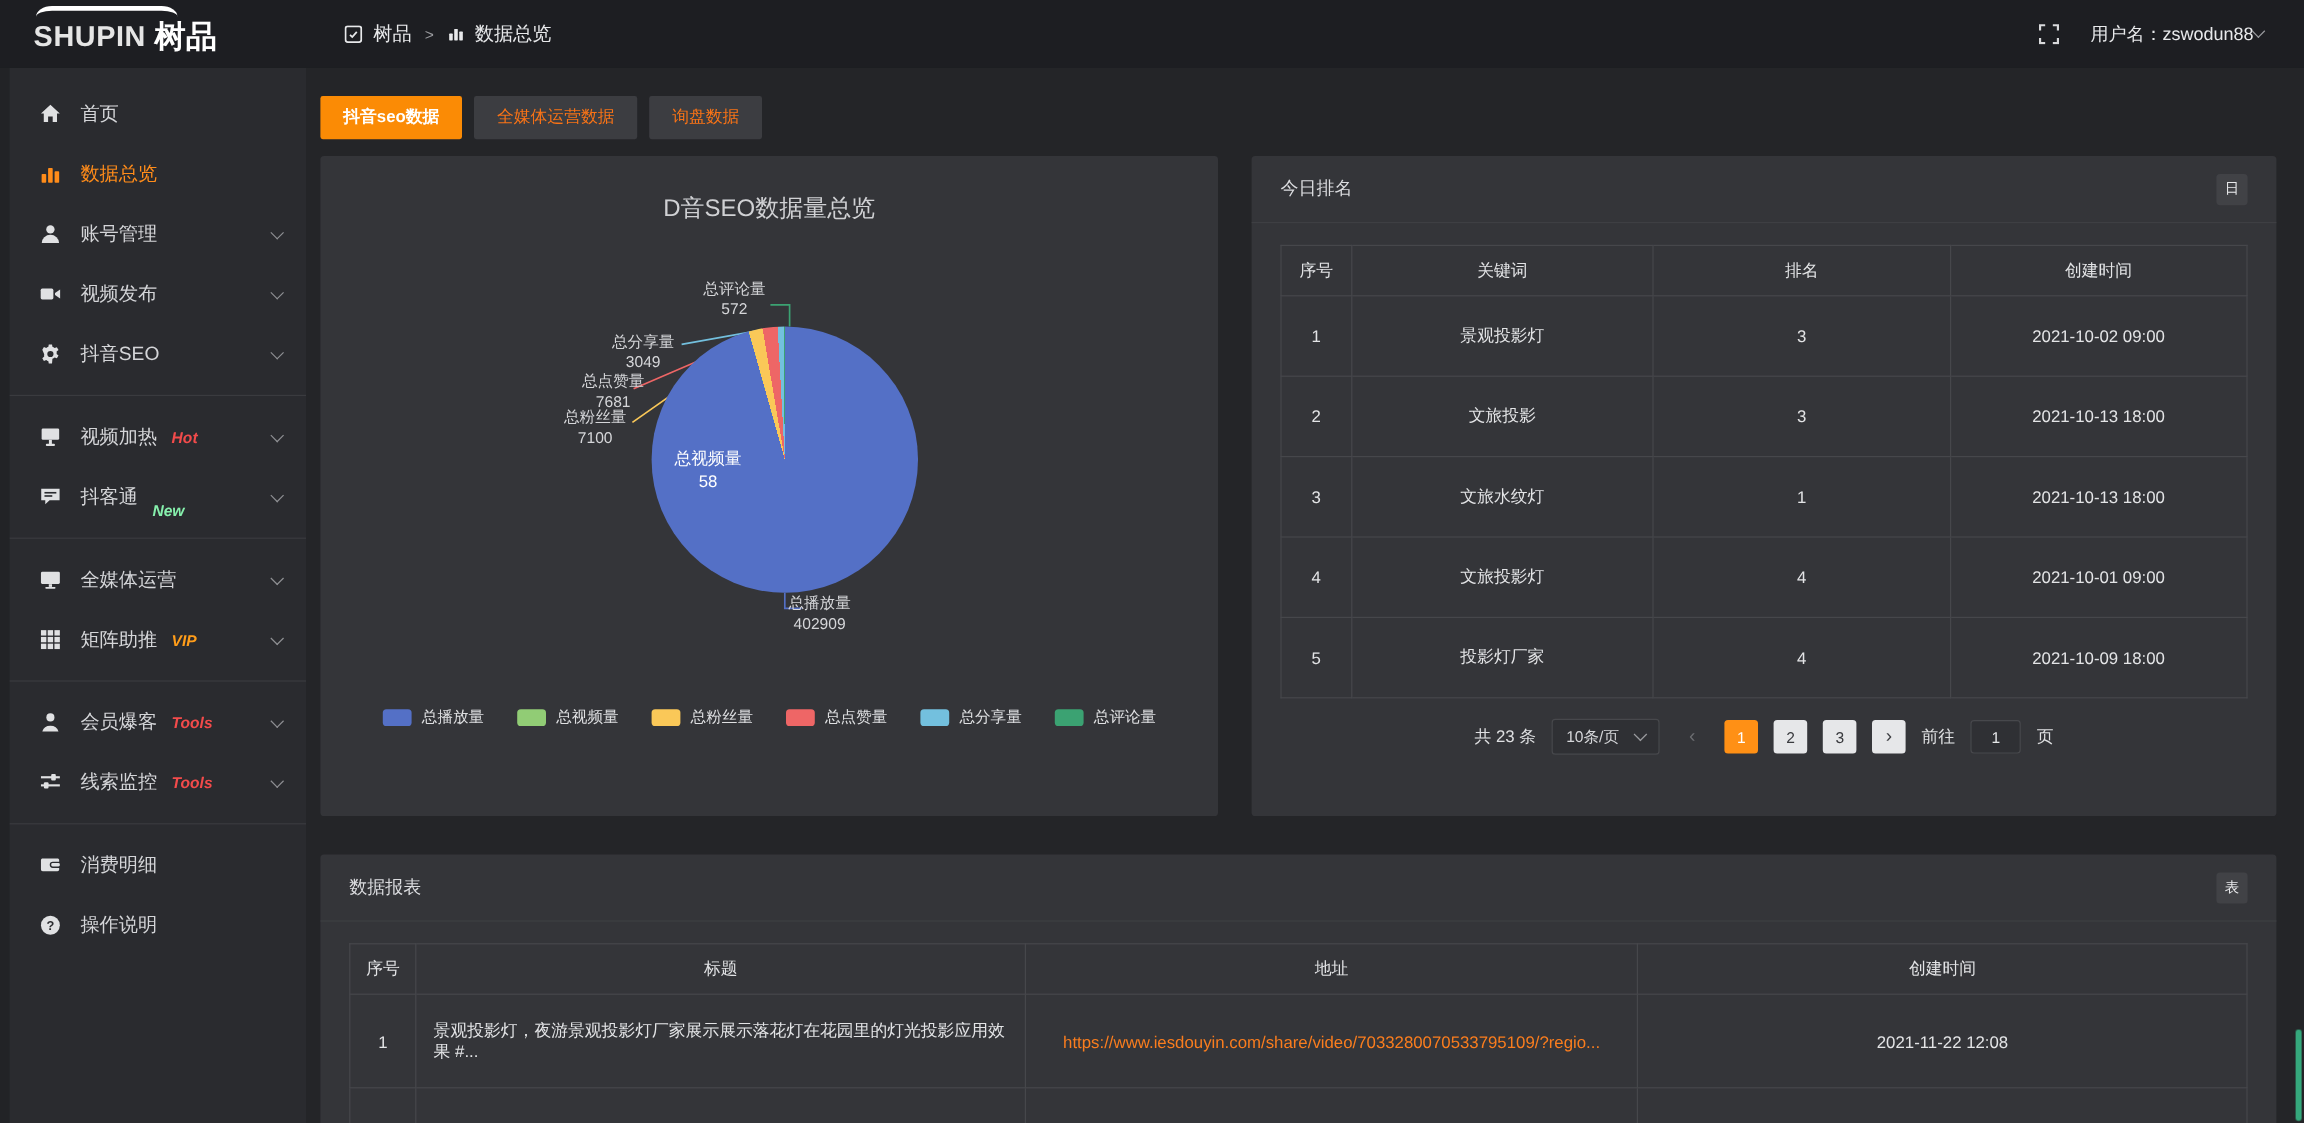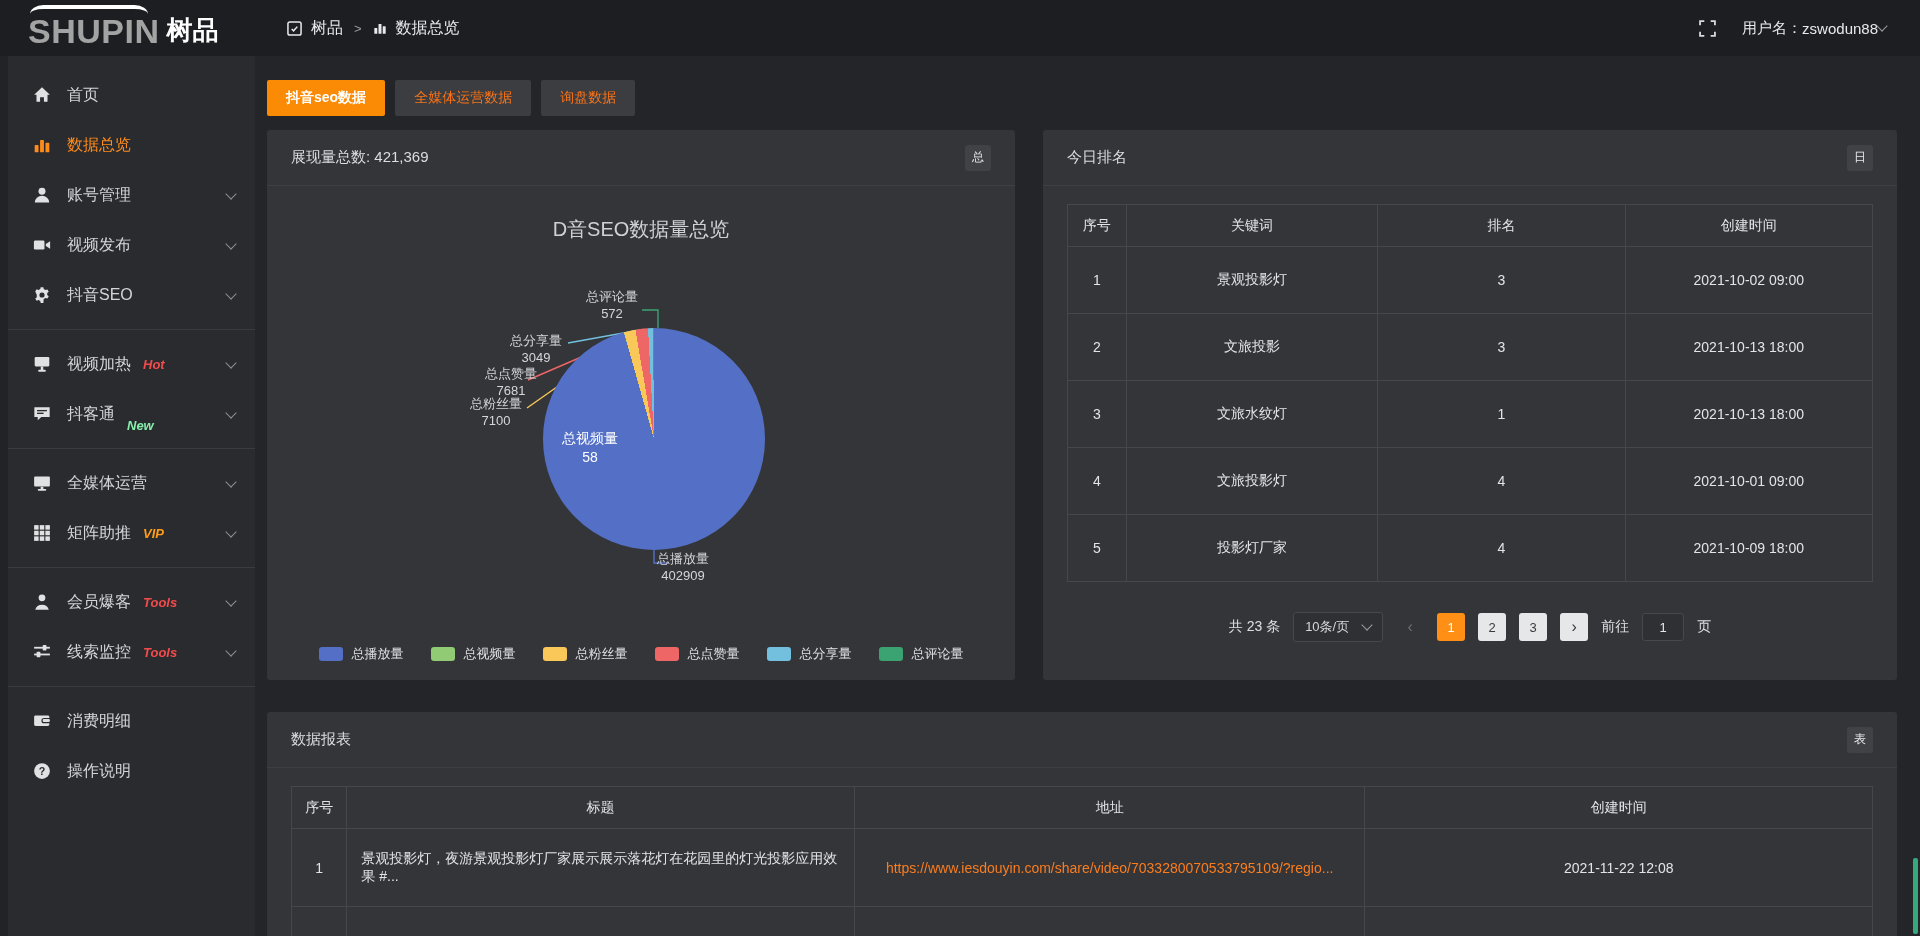--- a/index.html
+++ b/index.html
@@ -2,21 +2,21 @@
 <html><head>
 <meta charset="utf-8">
 <style>
   html,body{margin:0;padding:0;width:1920px;height:936px;overflow:hidden;background:#242528;
     font-family:"Liberation Sans","DejaVu Sans",sans-serif;}
   *{box-sizing:border-box}
   
   .topbar{position:fixed;top:0;left:0;width:1920px;height:56px;background:#1d1e22;display:flex;align-items:center;z-index:20}
   .logo-wrap{width:255px;padding-left:28px;display:flex;align-items:flex-end;position:relative;height:100%}
   .logo-arc{position:absolute;top:5px;left:30px;width:118px;height:18px;border-top:4px solid #fff;border-radius:50%/220%}
-  .logo-en{color:#a3a3a3;font-size:34px;font-weight:bold;letter-spacing:.5px;line-height:50px}
+  .logo-en{color:#e5e5e5;font-size:24px;font-weight:bold;letter-spacing:.5px;line-height:50px}
   .logo-cn{color:#fff;font-size:26px;font-weight:bold;margin-left:7px;line-height:52px}
   .breadcrumb{margin-left:32px;display:flex;align-items:center;gap:9px;color:#e8e9eb;font-size:16px}
   .crumb-ic{display:flex;align-items:center;color:#e8e9eb}
   .crumb-sep{color:#9a9b9f;font-size:13px;margin:0 2px}
   .topbar-right{margin-left:auto;display:flex;align-items:center;gap:26px;padding-right:34px;color:#e8e9eb;font-size:15px}
   .fs-ic{display:flex;align-items:center;cursor:pointer;color:#d8d9db}
   .user-wrap{display:flex;align-items:center;gap:0;cursor:pointer}
   .chev{width:8px;height:8px;border-right:1.5px solid #9a9b9f;border-bottom:1.5px solid #9a9b9f;transform:rotate(45deg);margin-top:-4px}
   
   .sidebar{position:fixed;top:56px;left:0;bottom:0;width:255px;background:#2a2b2f;padding:14px 0 0 0;z-index:10}
@@ -48,21 +48,21 @@
   .lg-item{display:flex;align-items:center;gap:9px;font-size:13px;color:#dfe0e2;cursor:pointer}
   .lg-sw{width:24px;height:14px;border-radius:3px}
   
   table{border-collapse:collapse;width:100%;font-size:14px;color:#e3e4e6}
   th,td{border:1px solid #46474b;text-align:center;font-weight:normal;padding:0 8px}
   th{height:42px}
   
   .rank-panel{flex:1;height:550px}
   .rank-body{padding:18px 24px 0}
   .rank-tbl td{height:67px}
-  .pager{display:flex;align-items:center;justify-content:center;gap:13px;margin-top:30px;color:#dfe0e2;font-size:14px}
+  .pager{display:flex;align-items:center;justify-content:center;gap:13px;margin-top:17px;color:#dfe0e2;font-size:14px}
   .psize{display:flex;align-items:center;gap:14px;background:#2f3034;border:1px solid #47484c;border-radius:3px;height:30px;padding:0 11px;font-size:13px;color:#d5d6d9;cursor:pointer}
   .pbtn{min-width:28px;height:28px;border-radius:3px;background:#e6e7e9;color:#3a3b3f;display:flex;align-items:center;justify-content:center;font-size:13px;cursor:pointer;border:none;font-family:inherit}
   .pbtn.active{background:#ff9015;color:#fff}
   .pprev{background:transparent;color:#6d6e72;font-size:16px}
   .pnext{font-size:16px}
   .goto-input{width:42px;height:28px;background:#2f3034;border:1px solid #47484c;border-radius:3px;color:#e6e7e9;text-align:center;font-size:13px;font-family:inherit}
   
   .report-panel{margin-top:32px;height:400px}
   .report-body{padding:18px 24px 0}
   .report-tbl td{height:78px}
@@ -264,24 +264,20 @@
 
   <div class="tabs" id="tabs">
       <button class="tab active">抖音seo数据</button>
       <button class="tab">全媒体运营数据</button>
       <button class="tab">询盘数据</button>
     </div>
 
   <div class="row1">
 
     <section class="panel chart-panel">
-      <div class="panel-head">
-        <span>展现量总数: 421,369</span>
-        <span class="head-badge">总</span>
-      </div>
       <div class="chart-body">
         <div class="chart-title">D音SEO数据量总览</div>
         <svg class="lines">
           <polyline points="375,124 391,124 391,142" fill="none" stroke-width="1.4" stroke="#3ba272"></polyline>
           <polyline points="301,157 373,144" fill="none" stroke-width="1.4" stroke="#73c0de"></polyline>
           <polyline points="261,194 370,147" fill="none" stroke-width="1.4" stroke="#ee6666"></polyline>
           <polyline points="260,222 361,151" fill="none" stroke-width="1.4" stroke="#fac858"></polyline>
           <polyline points="387,364 387,377 401,377" fill="none" stroke-width="1.4" stroke="#5470c6"></polyline>
         </svg>
         <div class="pie" id="pie" style="background: conic-gradient(rgb(84, 112, 198) 0deg, rgb(84, 112, 198) 344.229deg, rgb(145, 204, 117) 344.229deg, rgb(145, 204, 117) 344.278deg, rgb(250, 200, 88) 344.278deg, rgb(250, 200, 88) 350.344deg, rgb(238, 102, 102) 350.344deg, rgb(238, 102, 102) 356.906deg, rgb(115, 192, 222) 356.906deg, rgb(115, 192, 222) 359.511deg, rgb(59, 162, 114) 359.511deg, rgb(59, 162, 114) 360deg);"></div>

